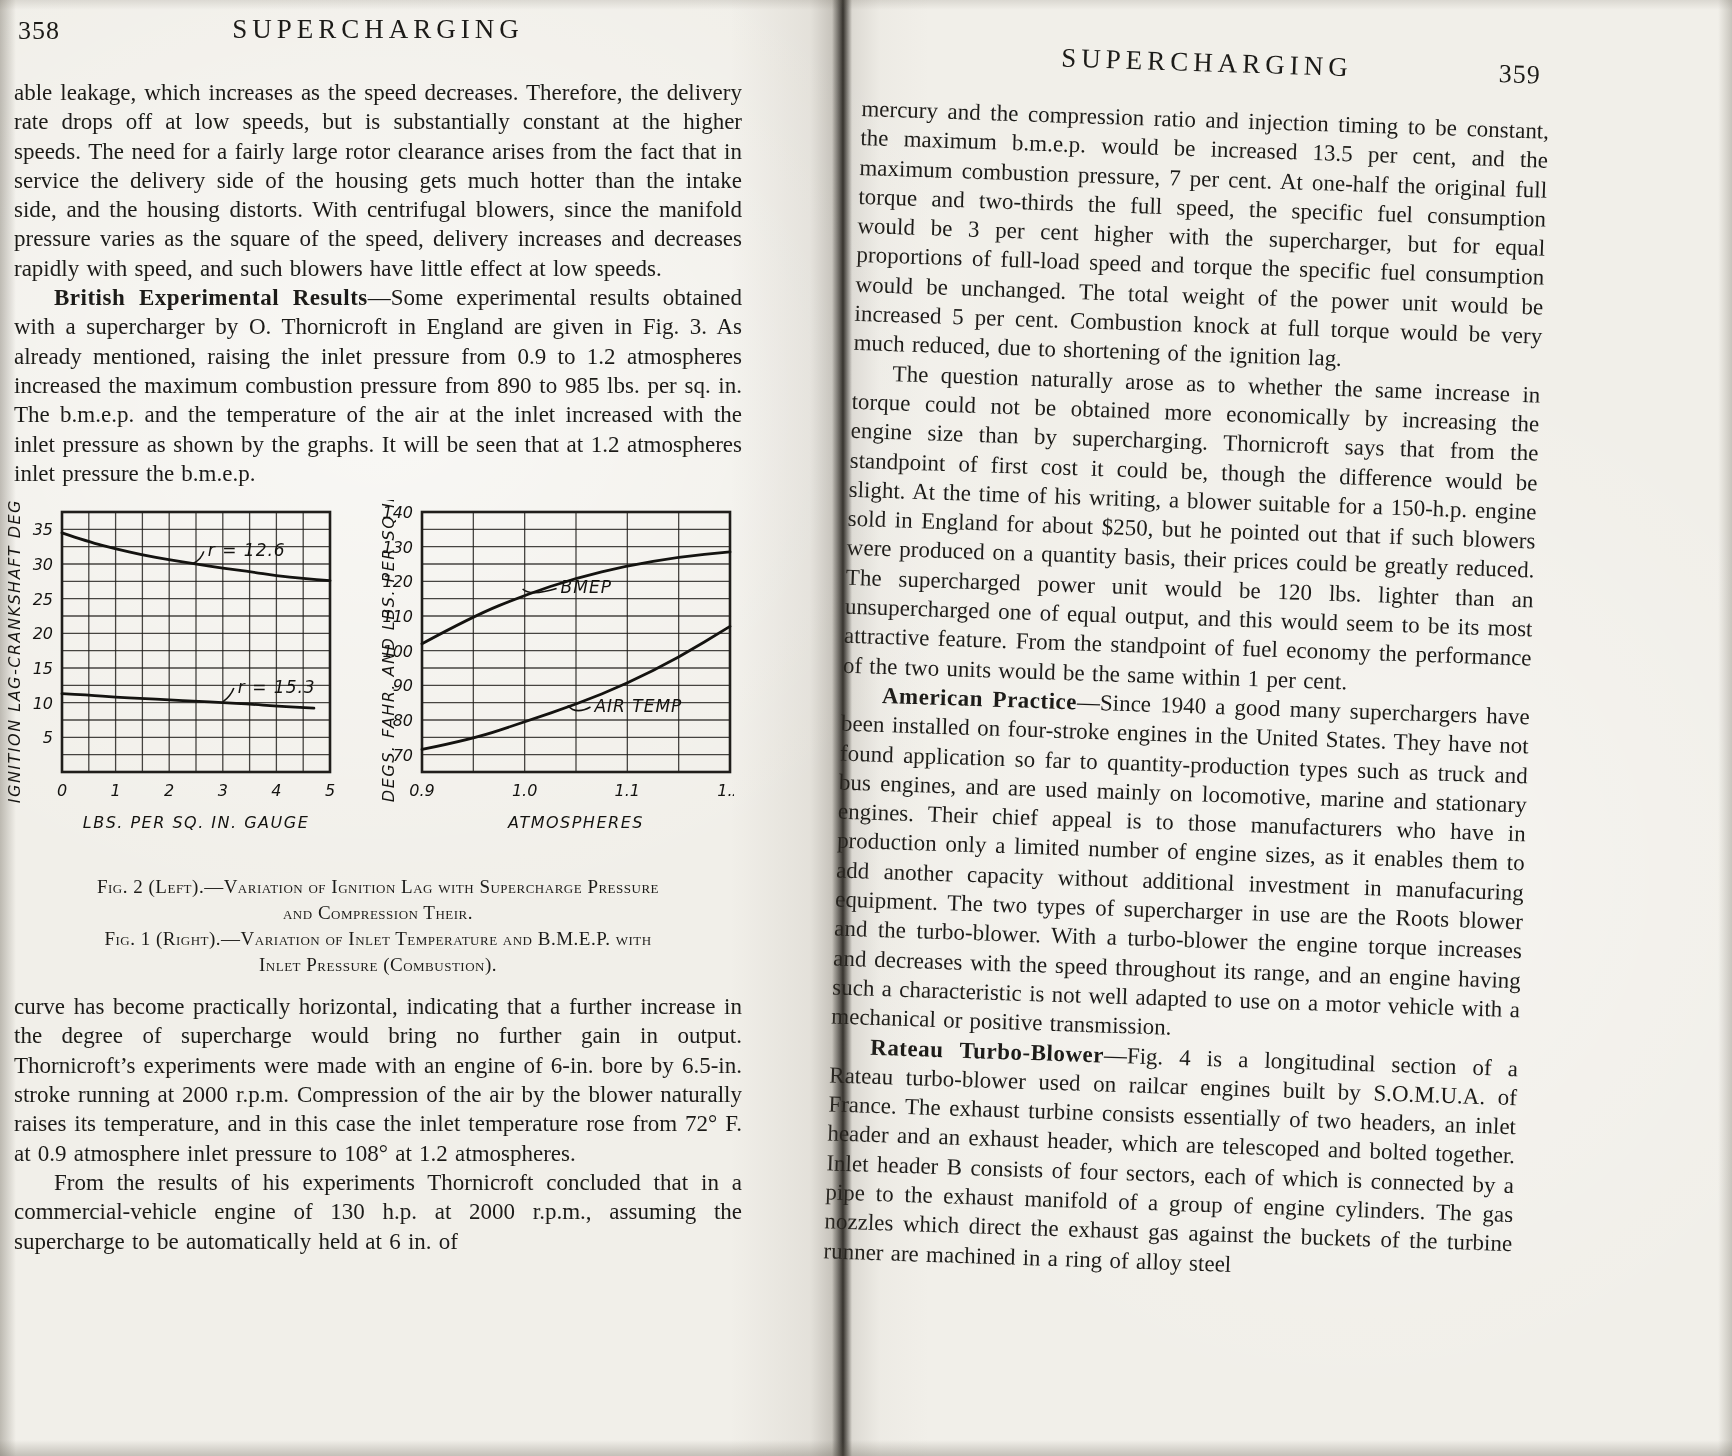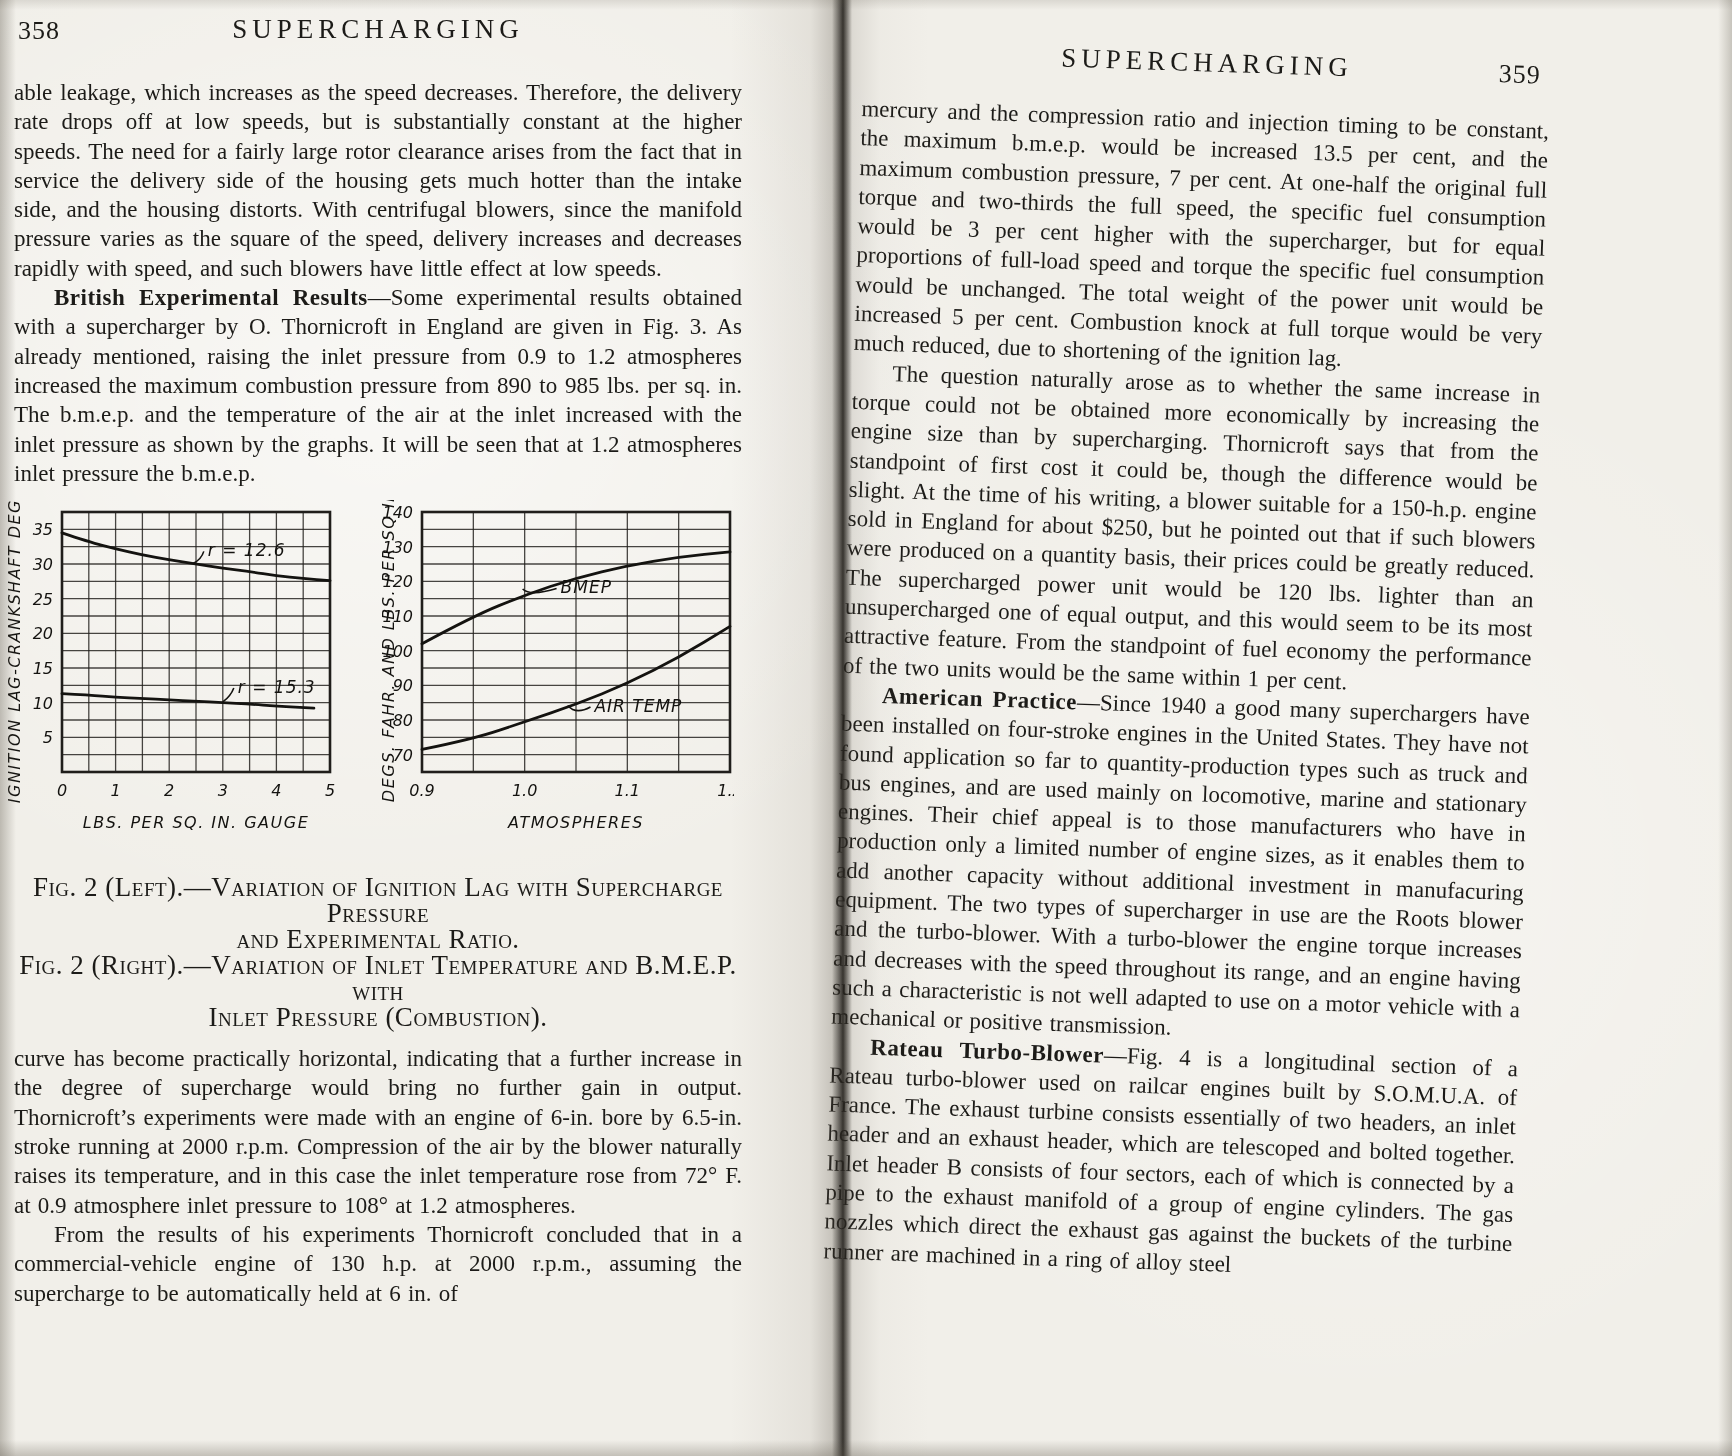--- a/index.html
+++ b/index.html
@@ -48,21 +48,21 @@
     font-size:27px;letter-spacing:5px;font-weight:500;}
   .page-right .runhead{top:6px;}
 
   p.body{font-size:23px;line-height:29.3px;text-align:justify;margin:0 0 0 0;
     word-spacing:1.5px;}
   p.body.indent{text-indent:40px;}
   b.lead{font-weight:700;letter-spacing:0.5px;}
 
   .figure-row{display:flex;align-items:flex-start;margin:12px 0 4px -10px;}
   .captions{margin:6px 0 14px 0;}
-  .cap{font-variant:small-caps;font-size:27px;line-height:26px;text-align:center;
+  .cap{font-variant:small-caps;font-size:19px;line-height:26px;text-align:center;
     letter-spacing:0.5px;}
 
   
   .grid{stroke:#201e1b;stroke-width:1.3;opacity:0.82;}
   .frame{fill:none;stroke:#201e1b;stroke-width:2.6;}
   .curve{fill:none;stroke:#141310;stroke-width:2.8;stroke-linecap:round;stroke-linejoin:round;}
   .leader{fill:none;stroke:#141310;stroke-width:1.6;}
   .tick{font-family:"DejaVu Sans",sans-serif;font-style:italic;font-size:16px;fill:#141310;}
   .ytick{text-anchor:end;}
   .xtick{text-anchor:middle;}
@@ -182,24 +182,24 @@
           <path d="M 189.78666666666672 205.44 Q 197.78666666666672 215.0266666666667 212.48000000000008 207.0266666666667" class="leader"></path>
           <text x="216.48000000000008" y="212.0266666666667" class="curvelabel">AIR TEMP</text>
           <text x="198" y="328" class="axlabel">ATMOSPHERES</text>
           <text x="16" y="142" class="axlabel" transform="rotate(-90 16 142)">DEGS. FAHR. AND LBS. PER SQ IN.</text>
         </svg>
     </div>
 
     <div class="captions">
       <div class="cap">
         <span>Fig. 2 (Left).—Variation of Ignition Lag with Supercharge Pressure</span><br>
-        <span>and Experimental Ratio.</span>
+        <span>and Compression Their.</span>
       </div>
       <div class="cap">
-        <span>Fig. 2 (Right).—Variation of Inlet Temperature and B.M.E.P. with</span><br>
+        <span>Fig. 1 (Right).—Variation of Inlet Temperature and B.M.E.P. with</span><br>
         <span>Inlet Pressure (Combustion).</span>
       </div>
     </div>
 
     <p class="body"><span>curve has become practically horizontal, indicating that a further increase in the degree of supercharge would bring no further gain in output.  Thornicroft’s experiments were made with an engine of 6-in. bore by 6.5-in. stroke running at 2000 r.p.m.  Compression of the air by the blower naturally raises its temperature, and in this case the inlet temperature rose from 72° F. at 0.9 atmosphere inlet pressure to 108° at 1.2 atmospheres.</span></p>
 
     <p class="body indent"><span>From the results of his experiments Thornicroft concluded that in a commercial-vehicle engine of 130 h.p. at 2000 r.p.m., assuming the supercharge to be automatically held at 6 in. of</span></p>
   </div>
 
   <div class="page-right">

